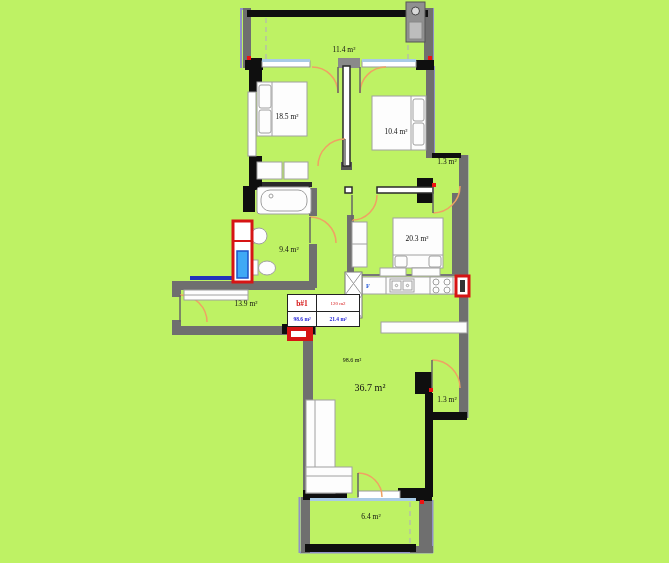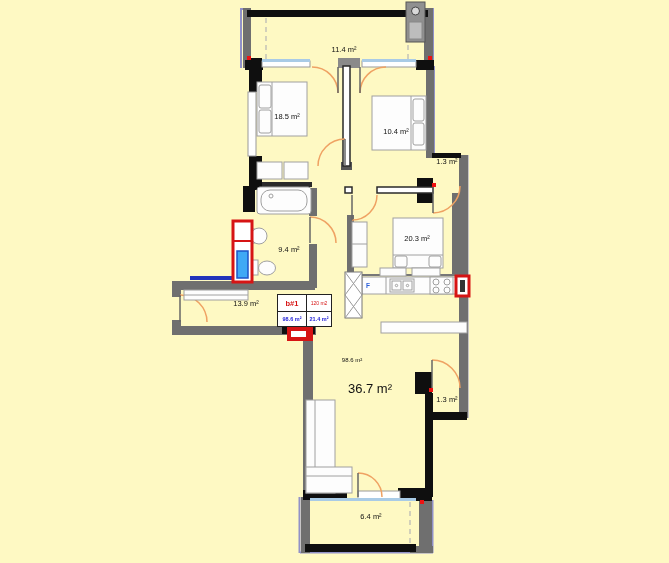--- a/index.html
+++ b/index.html
@@ -1,29 +1,29 @@
 <!DOCTYPE html>
 <html><head>
 <meta charset="utf-8">
 <style>
   html,body{margin:0;padding:0;background:#ffffff;}
   .stage{
-    position:relative;width:669px;height:563px;background:#fef9c3;overflow:hidden;
-    font-family:Liberation Sans, sans-serif;color:#111;
+    position:relative;width:669px;height:563px;background:#bef264;overflow:hidden;
+    font-family:Liberation Serif, serif;color:#111;
   }
   .plan-svg{position:absolute;left:0;top:0;}
   .lbl{
     position:absolute;transform:translate(-50%,-50%);
     font-size:7.5px;line-height:1;white-space:nowrap;color:#111;
   }
-  .lbl-large{font-size:13px;}
+  .lbl-large{font-size:10px;}
   .lbl-small{font-size:6px;}
   .lbl-fridge{font-size:6.5px;font-weight:bold;color:#2b5fd9;}
   .unit-table{
-    position:absolute;left:277px;top:294px;width:55px;height:33px;
+    position:absolute;left:287px;top:294px;width:73px;height:33px;
     background:#ffffff;border:1.5px solid #222;box-sizing:border-box;
     display:grid;grid-template-columns:29px 1fr;grid-template-rows:17px 1fr;
   }
   .unit-cell{
     border-right:1px solid #222;border-bottom:1px solid #222;
     display:flex;align-items:center;justify-content:center;
     overflow:hidden;white-space:nowrap;box-sizing:border-box;
   }
   .unit-cell:nth-child(2n){border-right:none;}
   .unit-cell:nth-child(n+3){border-bottom:none;}

